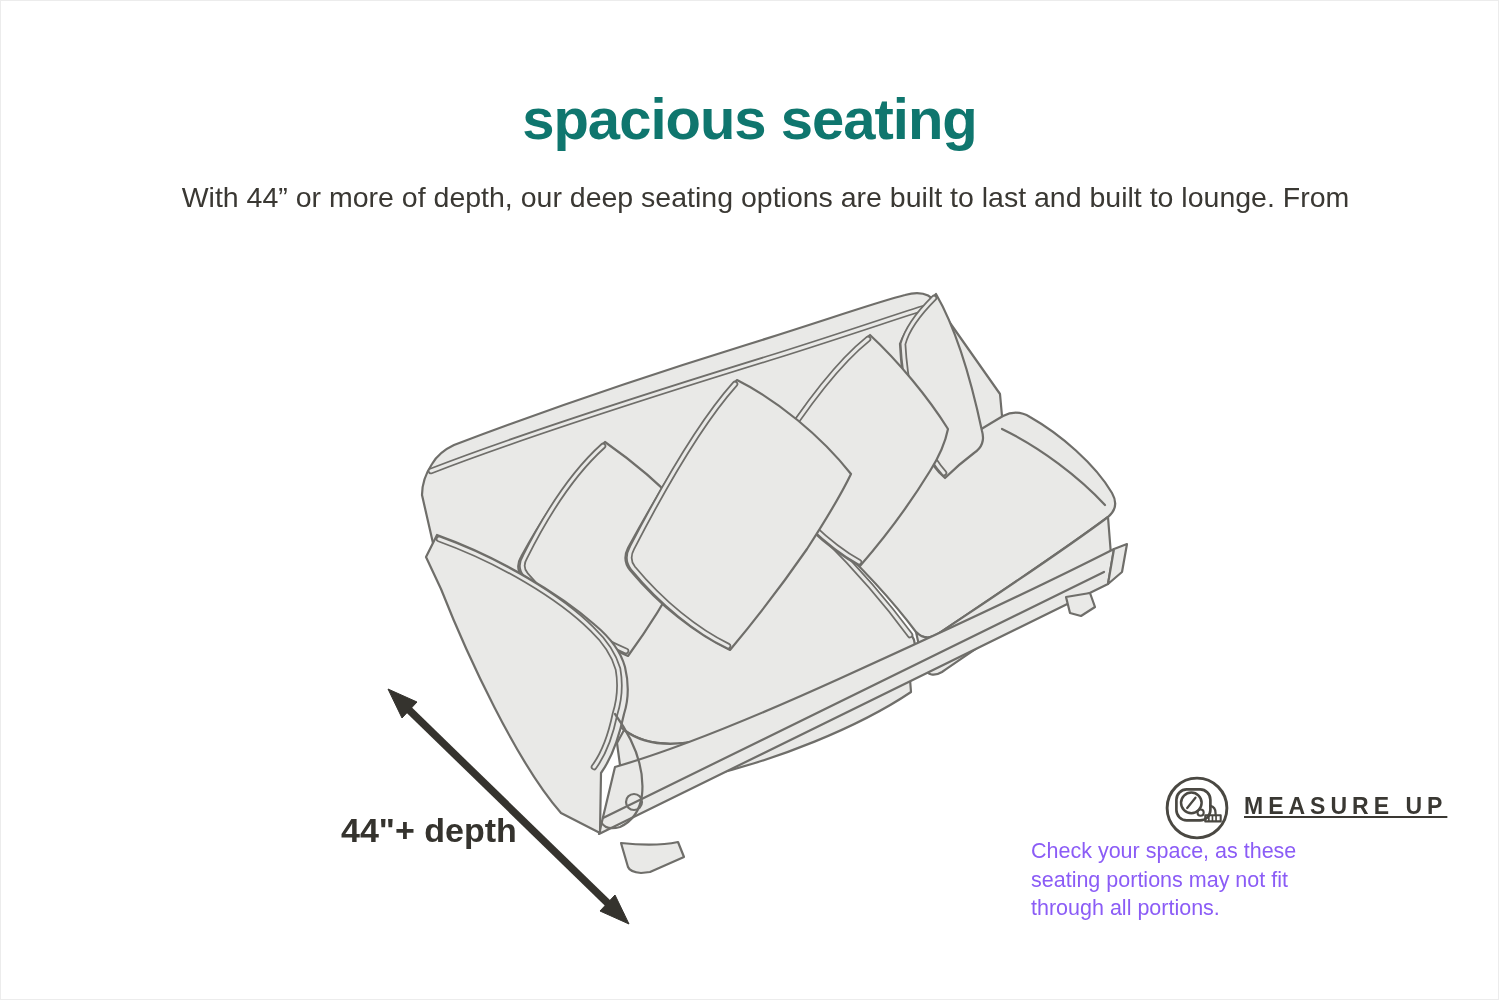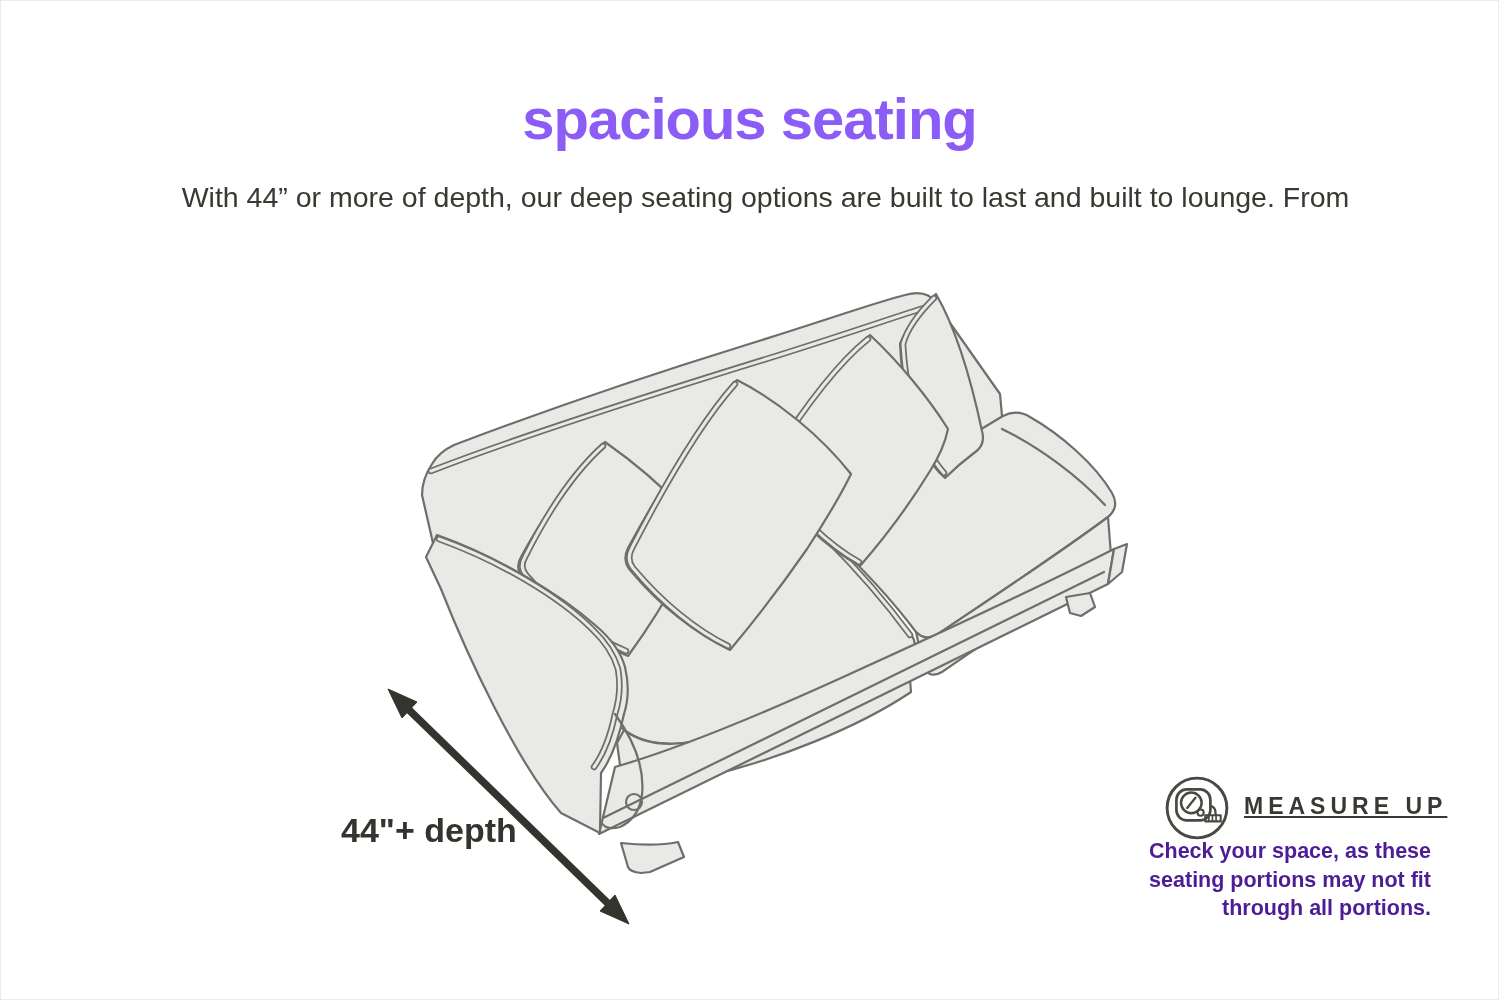--- a/index.html
+++ b/index.html
@@ -3,39 +3,39 @@
 <meta charset="utf-8">
 <style>
   html,body{margin:0;padding:0;background:#ffffff;}
   #canvas{
     position:relative;width:1499px;height:1000px;background:#ffffff;
     font-family:"Liberation Sans",sans-serif;color:#3a3833;overflow:hidden;
     box-sizing:border-box;border:1px solid #ececec;
   }
   .title{
     position:absolute;top:84px;left:0;width:100%;text-align:center;
-    font-size:58px;font-weight:700;letter-spacing:-1px;color:#8b5cf6;
+    font-size:58px;font-weight:700;letter-spacing:-1px;color:#0f766e;
   }
   .intro{
     position:absolute;top:176px;left:16px;width:100%;text-align:center;
     font-size:28.5px;line-height:40px;color:#3a3833;
   }
   .sofa-svg{position:absolute;left:0;top:0;}
   .depth-label{
     position:absolute;left:340px;top:810px;
     font-size:34px;font-weight:700;color:#35332e;white-space:nowrap;
   }
   .mu-icon{position:absolute;left:1162px;top:773px;}
   .mu-heading{
     position:absolute;left:1243px;top:792px;
     font-size:23px;font-weight:700;letter-spacing:5px;color:#3a3833;white-space:nowrap;text-decoration:underline;
   }
   .mu-note{
-    position:absolute;left:1030px;top:836px;width:400px;text-align:right;
-    font-size:21.5px;line-height:28.5px;color:#4c1d95;font-weight:bold;
+    position:absolute;left:1030px;top:836px;width:400px;
+    font-size:21.5px;line-height:28.5px;color:#8b5cf6;
   }
 </style>
 </head>
 <body>
 
 <div id="canvas">
 
   <div class="title">spacious seating</div>
 
   <div class="intro">

